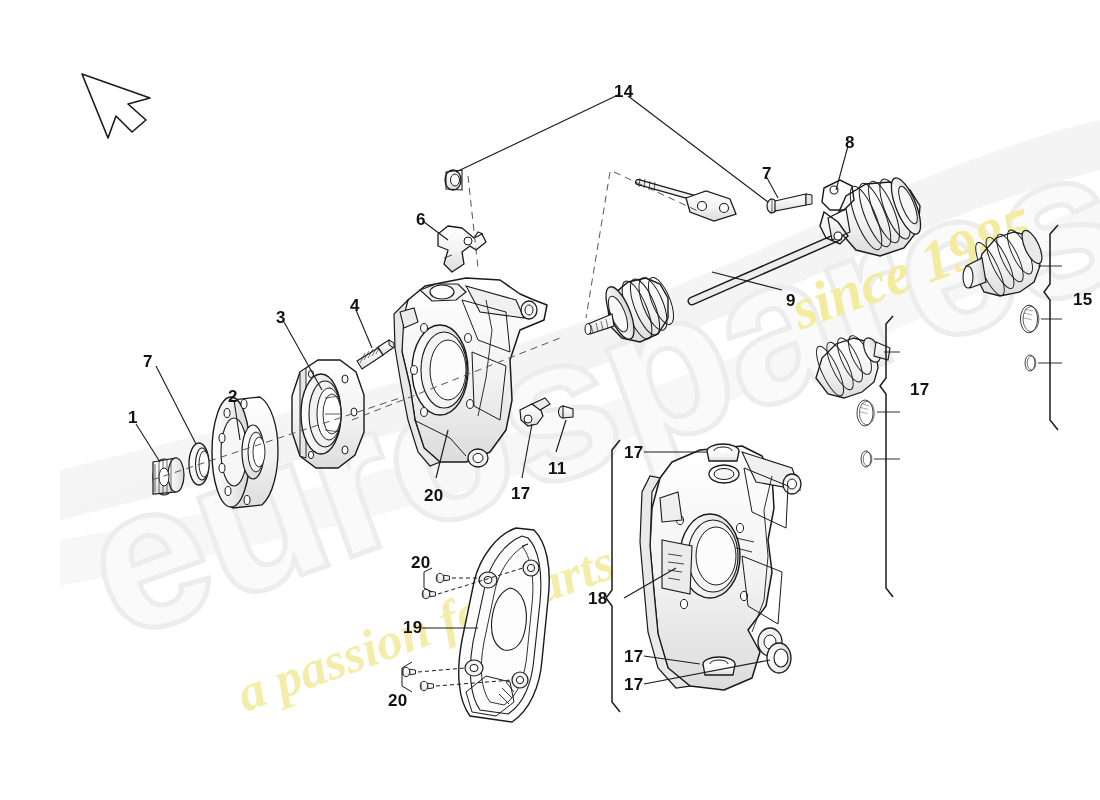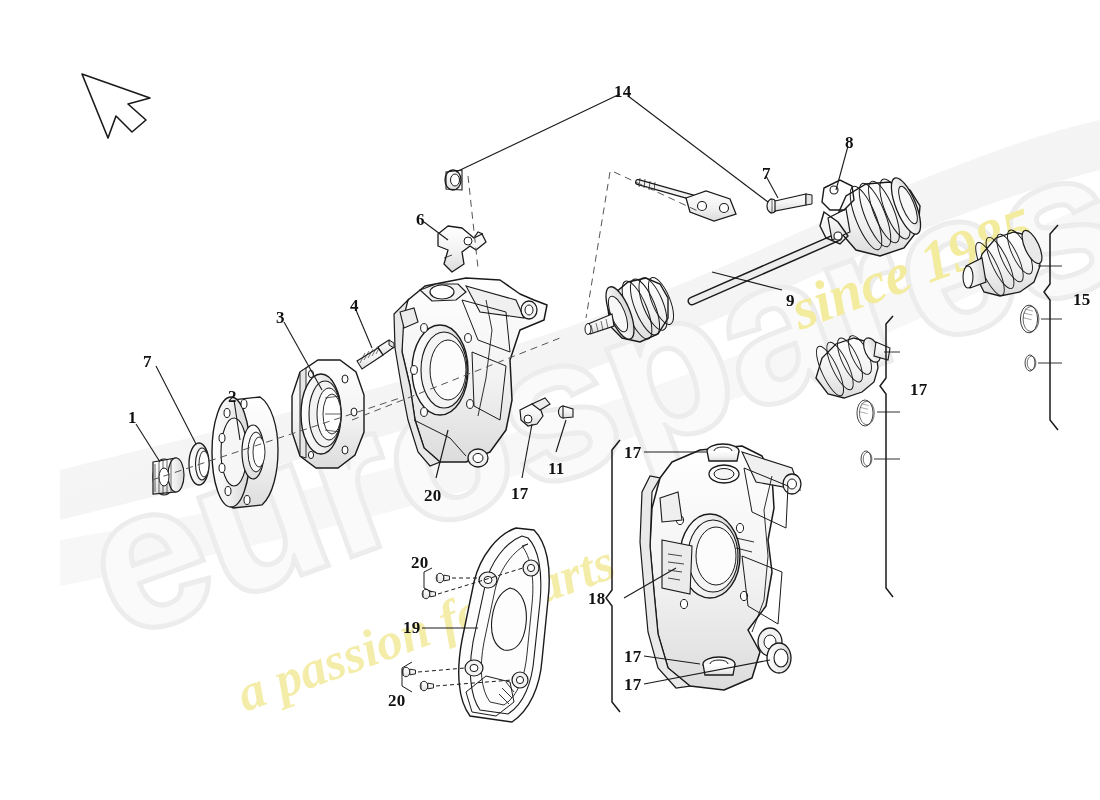--- a/index.html
+++ b/index.html
@@ -2,21 +2,21 @@
 <html><head>
 <meta charset="utf-8">
 <title>Parts Diagram</title>
 <style>
   html,body{margin:0;padding:0;background:#fff;}
   body{width:1100px;height:800px;overflow:hidden;
        font-family:"Liberation Sans",sans-serif;}
   #stage{position:relative;width:1100px;height:800px;background:#ffffff;overflow:hidden;}
   #stage svg{position:absolute;left:0;top:0;}
   .lbl{position:absolute;font-weight:bold;font-size:17px;color:#111;
-       font-family:Liberation Serif, serif;letter-spacing:.3px;
+       font-family:Liberation Sans, sans-serif;letter-spacing:.3px;
        white-space:nowrap;user-select:none;}
 </style>
 </head>
 <body>
 
 <div id="stage">
 
 <svg width="1100" height="800" viewBox="0 0 1100 800">
   <defs>
     <linearGradient id="met" x1="0" y1="0" x2="0" y2="1">

